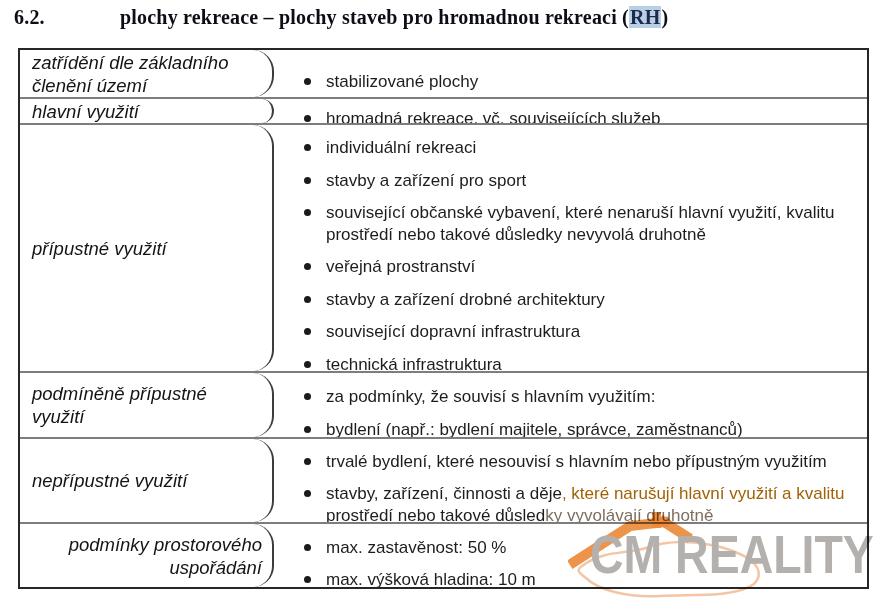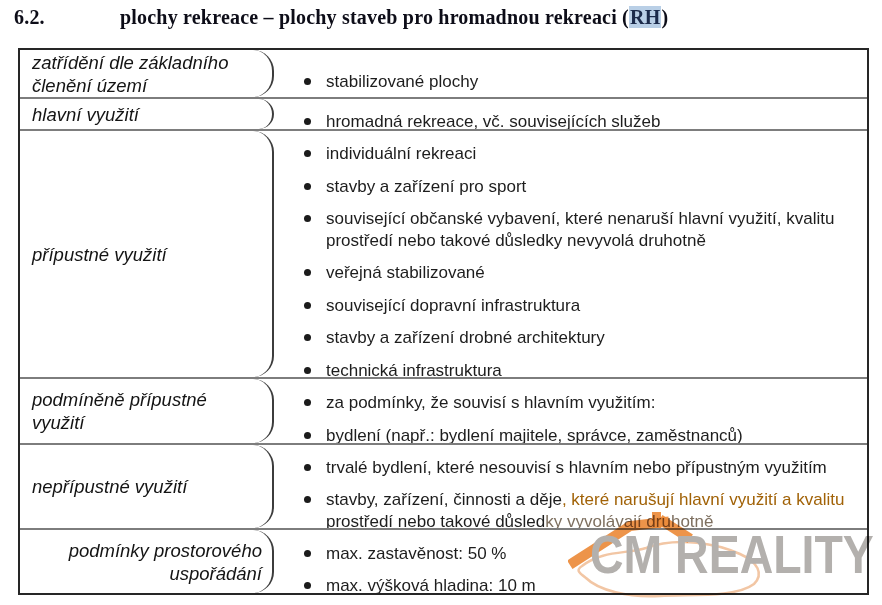--- a/index.html
+++ b/index.html
@@ -15,21 +15,21 @@
   }
   .tnum{display:inline-block;width:106px;}
   .hl{background:#b9cfe6;color:#1b2a4a;padding:0 1px;}
   
   .tbl{
     position:absolute;left:18px;top:48px;width:851px;
     border:2px solid #262626;box-sizing:border-box;background:#ffffff;
   }
   .row{display:flex;box-sizing:border-box;border-bottom:2px solid #7d7d7d;}
   .row:last-child{border-bottom:none;}
-  .r0{height:49px;} .r1{height:32px;} .r2{height:248px;}
+  .r0{height:49px;} .r1{height:26px;} .r2{height:248px;}
   .r3{height:66px;} .r4{height:85px;} .r5{height:63px;text-align:right;}
   .lbl{
     width:254px;flex:0 0 254px;border-right:2px solid #3c3c3c;box-sizing:border-box;
     display:flex;align-items:center;padding:2px 10px 2px 12px;
     font-style:italic;font-size:18.5px;line-height:23px;color:#141414;border-radius:21px;
   }
   .cell{
     flex:1;display:flex;flex-direction:column;justify-content:center;
     padding:16px 4px 0 0;box-sizing:border-box;overflow:hidden;border-radius:17px;
   }
@@ -87,29 +87,29 @@
       <div class="item">
           <span class="dot"></span>
           <span class="itxt">stavby a zařízení pro sport</span>
         </div>
       <div class="item">
           <span class="dot"></span>
           <span class="itxt">související občanské vybavení, které nenaruší hlavní využití, kvalitu prostředí nebo takové důsledky nevyvolá druhotně</span>
         </div>
       <div class="item">
           <span class="dot"></span>
-          <span class="itxt">veřejná stabilizované</span>
+          <span class="itxt">veřejná prostranství</span>
+        </div>
+      <div class="item">
+          <span class="dot"></span>
+          <span class="itxt">stavby a zařízení drobné architektury</span>
         </div>
       <div class="item">
           <span class="dot"></span>
           <span class="itxt">související dopravní infrastruktura</span>
-        </div>
-      <div class="item">
-          <span class="dot"></span>
-          <span class="itxt">stavby a zařízení drobné architektury</span>
         </div>
       <div class="item">
           <span class="dot"></span>
           <span class="itxt">technická infrastruktura</span>
         </div>
     </div>
   </div>
 
   <div class="row r3">
     <div class="lbl">podmíněně přípustné využití</div>

